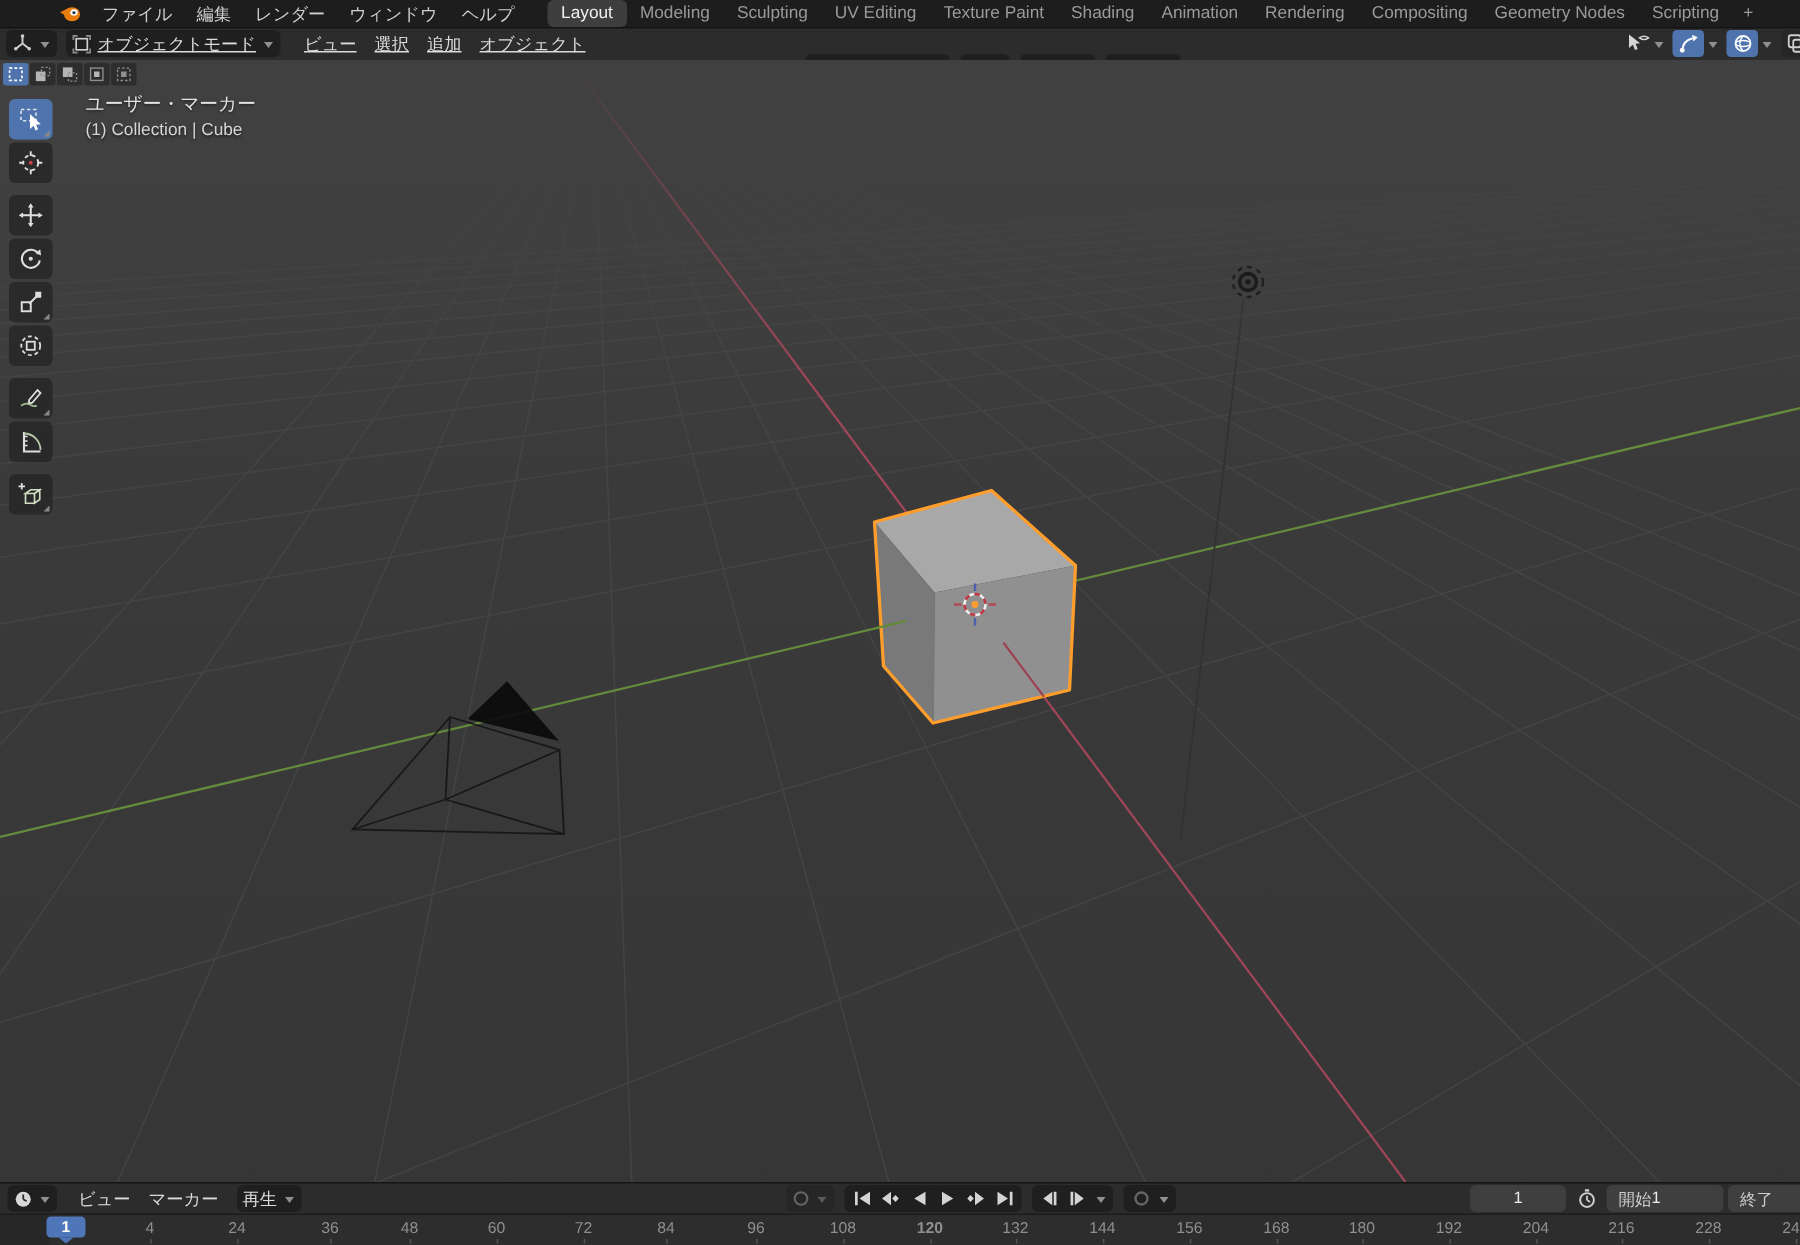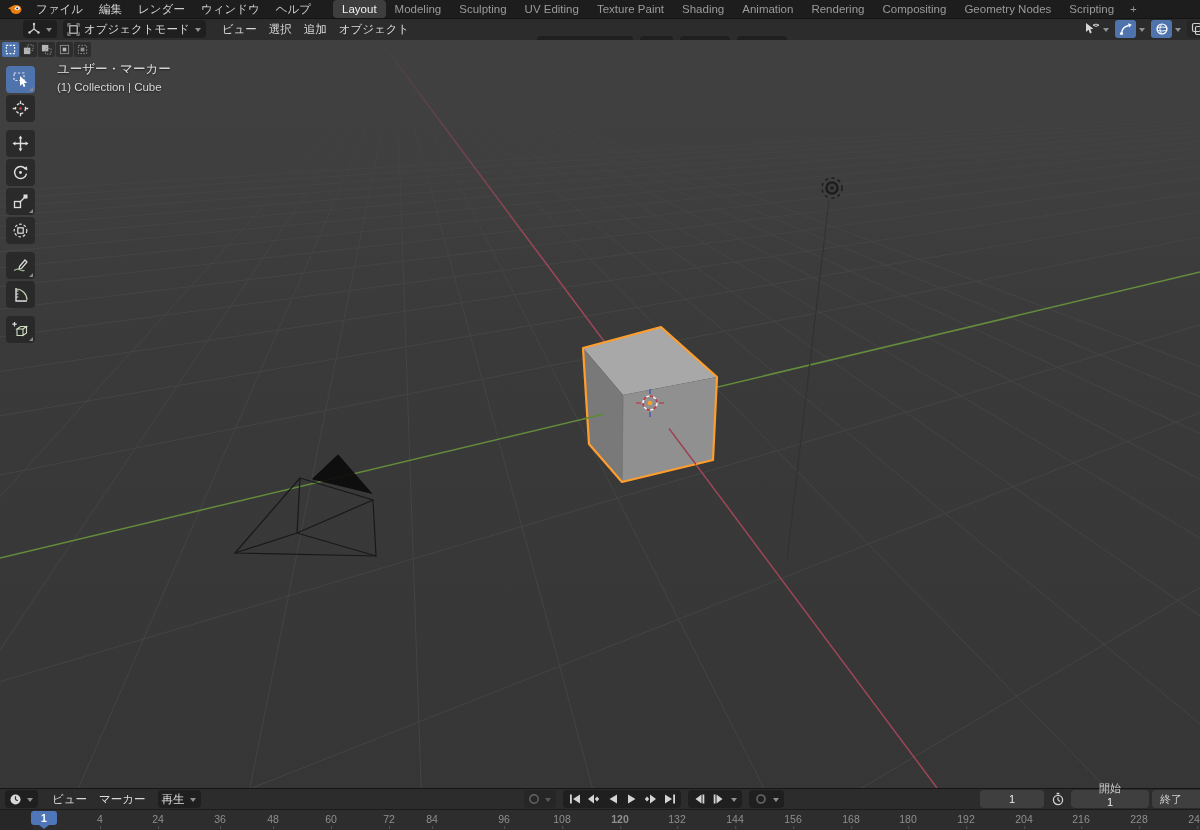--- a/index.html
+++ b/index.html
@@ -1,31 +1,31 @@
 <!DOCTYPE html>
 <html><head>
 <meta charset="utf-8">
 <style>
   html,body{margin:0;padding:0;width:1200px;height:830px;overflow:hidden;
     font-family:"Liberation Sans","DejaVu Sans",sans-serif;background:#3a3a3a;}
   #app{position:absolute;inset:0;}
   
   .topbar{position:absolute;left:0;top:0;right:0;height:18px;background:#1d1d1d;
-    display:flex;align-items:center;font-size:11.5px;color:#cfcfcf;}
+    display:flex;align-items:center;font-size:11.5px;color:#cfcfcf;padding-left:32px;}
   .logo{width:18px;height:14px;margin:0 4px 0 6px;display:flex;align-items:center;justify-content:center;}
   .tmenus{display:flex;}
   .tmenus .mi{padding:2px 8px;cursor:default;}
   .tabs{display:flex;margin-left:14px;align-items:flex-end;}
   .tab{padding:2px 9px;color:#9a9a9a;border-radius:4px;line-height:14px;}
   .tab.active{background:#3e3e3e;color:#f0f0f0;}
   .tab.addtab{color:#9a9a9a;padding:2px 7px;}
   
   .viewhead{position:absolute;left:0;top:18px;right:0;height:22px;background:#2c2c2c;
     box-shadow:inset 0 1px 0 #141414;display:flex;align-items:center;font-size:11.5px;color:#dcdcdc;}
-  .vh-left{display:flex;align-items:center;gap:2px;padding-left:23px;}
+  .vh-left{display:flex;align-items:center;gap:2px;padding-left:4px;text-decoration:underline;}
   .pill{display:flex;align-items:center;background:#1f1f1f;border-radius:4px;height:18px;padding:0 4px;gap:4px;}
   .hmenu{padding:2px 6px;color:#dcdcdc;}
   .chev{display:inline-block;width:8px;height:8px;position:relative;color:#909090;}
   .chev::before{content:'';position:absolute;top:3px;left:1px;border-left:3.2px solid transparent;
     border-right:3.2px solid transparent;border-top:4px solid currentColor;}
   .vh-center{position:absolute;left:537px;top:18px;display:flex;gap:7px;align-items:center;}
   .vh-right{position:absolute;right:0;top:2px;display:flex;gap:5px;align-items:center;}
   .tglblue{width:21px;height:18px;background:#4f74ad;border-radius:3px;display:flex;align-items:center;justify-content:center;}
   .tgldark{width:21px;height:18px;background:#262626;border-radius:3px;display:flex;align-items:center;justify-content:center;}
   .dim{opacity:.45;}
@@ -494,41 +494,41 @@
       <span class="nfield" style="width:64px;">
         <span>1</span>
       </span>
       <span class="tgldark" style="background:transparent;">
         <svg width="14" height="14" viewBox="0 0 14 14">
           <rect x="5.6" y="0.8" width="2.8" height="1.6" fill="#cfcfcf"></rect>
           <circle cx="7" cy="8" r="4.6" fill="none" stroke="#cfcfcf" stroke-width="1.3"></circle>
           <path d="M7 8 L7 5.2 M7 8 L9 9.4" stroke="#cfcfcf" stroke-width="1.2"></path>
         </svg>
       </span>
-      <span class="nfield" style="width:62px;justify-content:flex-end;padding:0 8px;flex-direction:column;">
+      <span class="nfield" style="width:62px;justify-content:flex-start;padding:0 8px;">
         <span class="lab">開始</span>
         <span>1</span>
       </span>
       <span class="nfield" style="width:76px;justify-content:flex-start;padding:0 8px;margin-right:-44px;">
         <span class="lab">終了</span>
       </span>
     </div>
   </div>
 
   <div class="ruler">
     <div class="outrange"></div>
     <div>
 
     <span class="tick" style="left: 100px;">4</span>
         <span class="tick" style="left: 158px;">24</span>
         <span class="tick" style="left: 220px;">36</span>
         <span class="tick" style="left: 273px;">48</span>
         <span class="tick" style="left: 331px;">60</span>
         <span class="tick" style="left: 389px;">72</span>
-        <span class="tick" style="left: 432px;">84</span>
+        <span class="tick" style="left: 444px;">84</span>
         <span class="tick" style="left: 504px;">96</span>
         <span class="tick" style="left: 562px;">108</span>
         <span class="tick" style="left: 620px; font-weight: bold;">120</span>
         <span class="tick" style="left: 677px;">132</span>
         <span class="tick" style="left: 735px;">144</span>
         <span class="tick" style="left: 793px;">156</span>
         <span class="tick" style="left: 851px;">168</span>
         <span class="tick" style="left: 908px;">180</span>
         <span class="tick" style="left: 966px;">192</span>
         <span class="tick" style="left: 1024px;">204</span>

